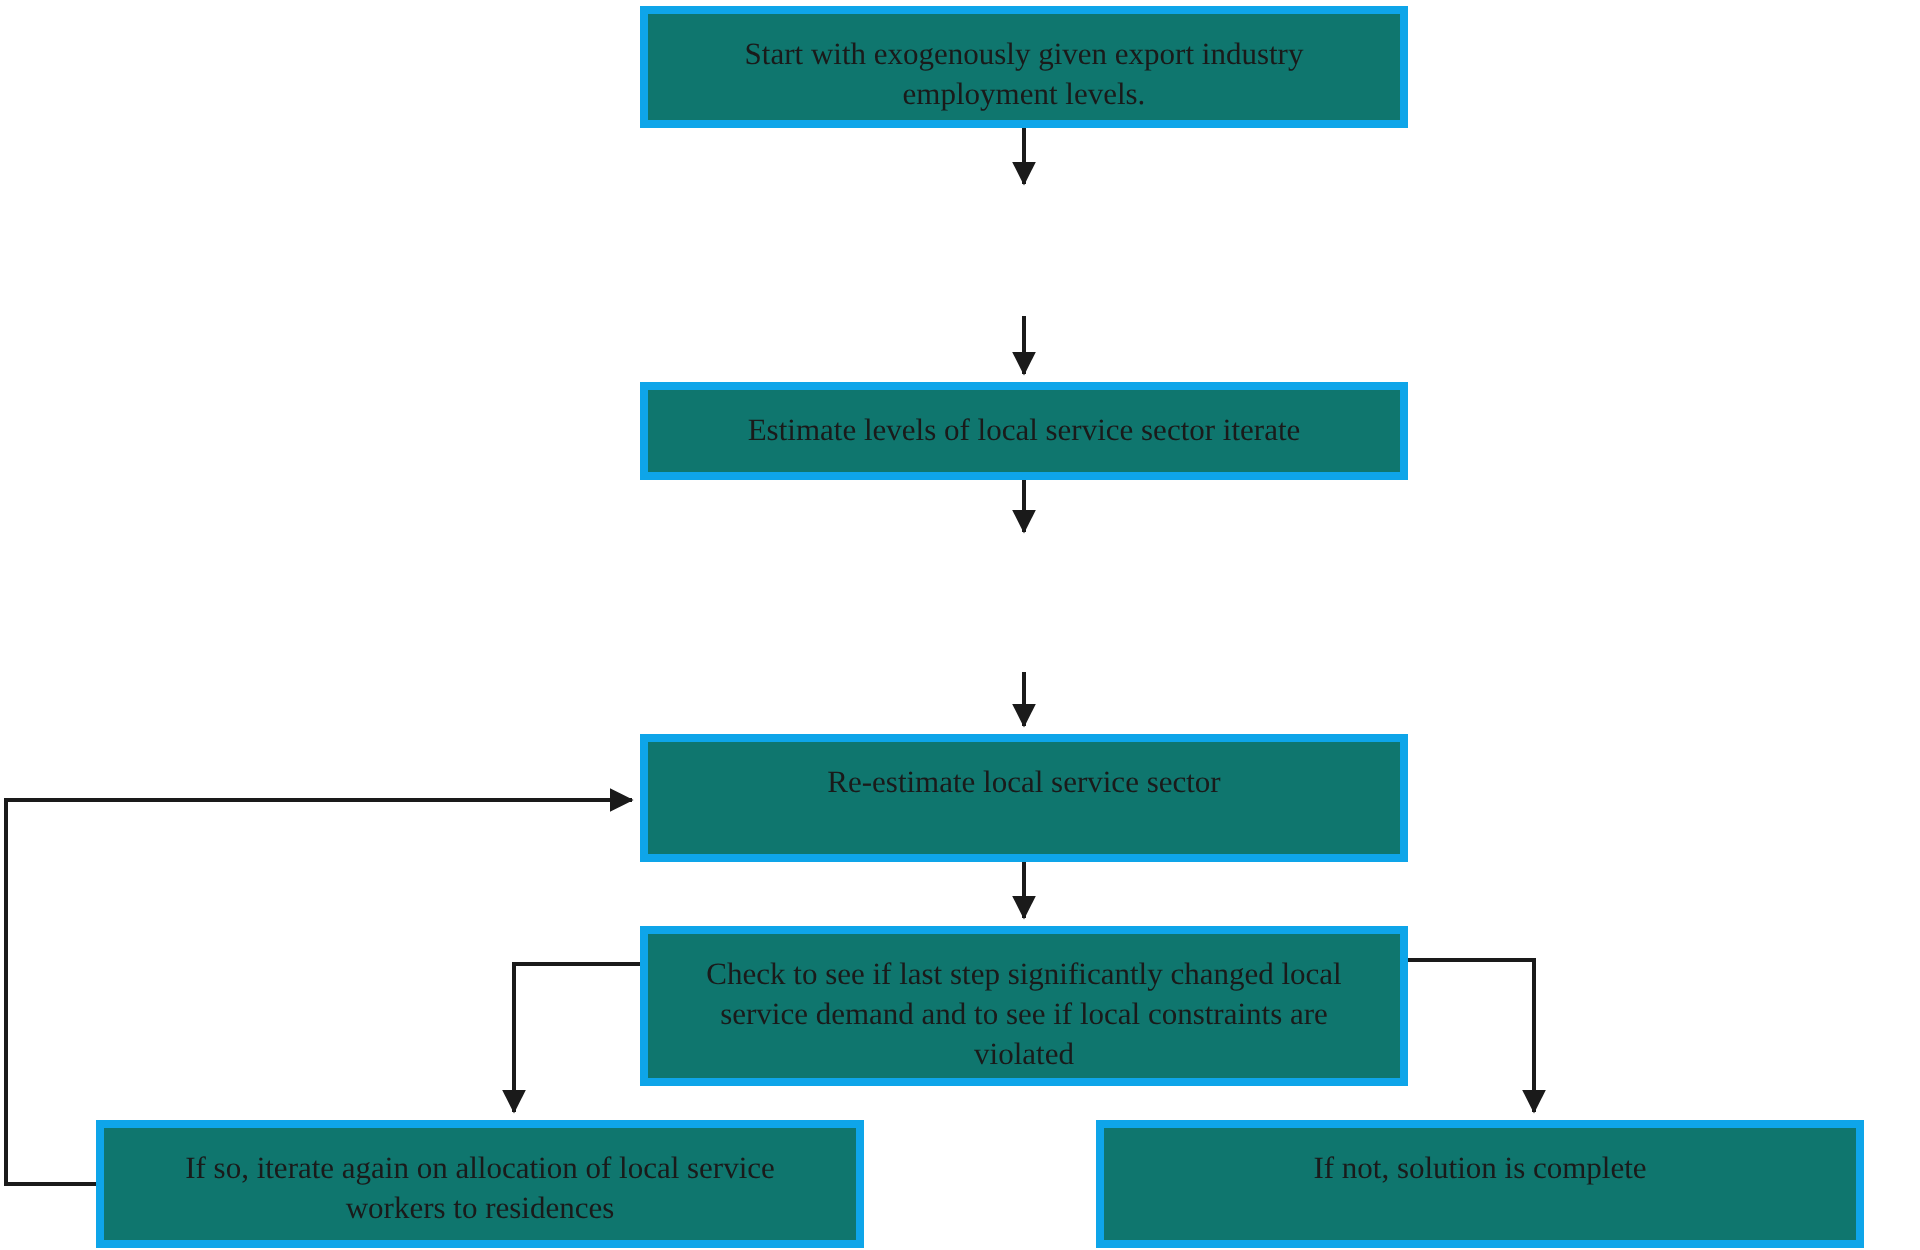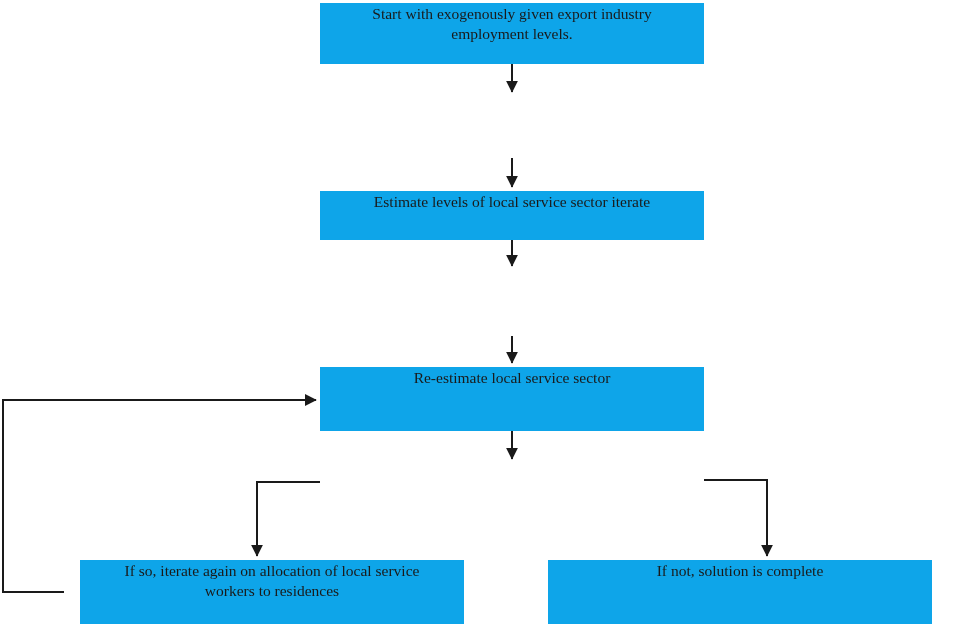--- a/index.html
+++ b/index.html
@@ -18,35 +18,35 @@
   #connectors {
     position: absolute;
     left: 0;
     top: 0;
     width: 960px;
     height: 625px;
   }
   .node {
     position: absolute;
     box-sizing: border-box;
-    border: 1px solid #0ea5e9;
-    background: #0ea5e9;
+    border: 4px solid #0ea5e9;
+    background: #0f766e;
     color: #1a1a1a;
     font-size: 15.5px;
     line-height: 20px;
     text-align: center;
-    padding: 0 22px 0 22px;
+    padding: 11px 22px 0 22px;
   }
   .node-start      { left: 320px; top: 3px;   width: 384px; height: 61px; }
   .node-gravity    { left: 320px; top: 96px;  width: 384px; height: 62px; }
   .node-estimate   { left: 320px; top: 191px; width: 384px; height: 49px; }
   .node-allocate   { left: 320px; top: 270px; width: 384px; height: 66px; }
   .node-reestimate { left: 320px; top: 367px; width: 384px; height: 64px; }
   .node-check      { left: 320px; top: 463px; width: 384px; height: 80px; padding-left: 14px; padding-right: 14px; }
-  .node-iterate    { left: 80px;  top: 560px; width: 384px; height: 64px; }
+  .node-iterate    { left: 48px;  top: 560px; width: 384px; height: 64px; }
   .node-complete   { left: 548px; top: 560px; width: 384px; height: 64px; }
 </style>
 </head>
 <body>
 
 <div id="canvas">
 
   <svg id="connectors" viewBox="0 0 960 625" xmlns="http://www.w3.org/2000/svg">
     <defs>
       <marker id="arrow" markerWidth="7" markerHeight="7" refX="5.6" refY="3" orient="auto">
@@ -64,18 +64,19 @@
   </svg>
 
   <div class="node node-start">Start with exogenously given export industry employment levels.</div>
 
 
   <div class="node node-estimate">Estimate levels of local service sector iterate</div>
 
 
   <div class="node node-reestimate">Re-estimate local service sector</div>
 
+  <div class="node node-check">Check to see if last step significantly changed local service demand and to see if local constraints are violated</div>
 
   <div class="node node-iterate">If so, iterate again on allocation of local service workers to residences</div>
 
   <div class="node node-complete">If not, solution is complete</div>
 
 </div>
 
 </body></html>

